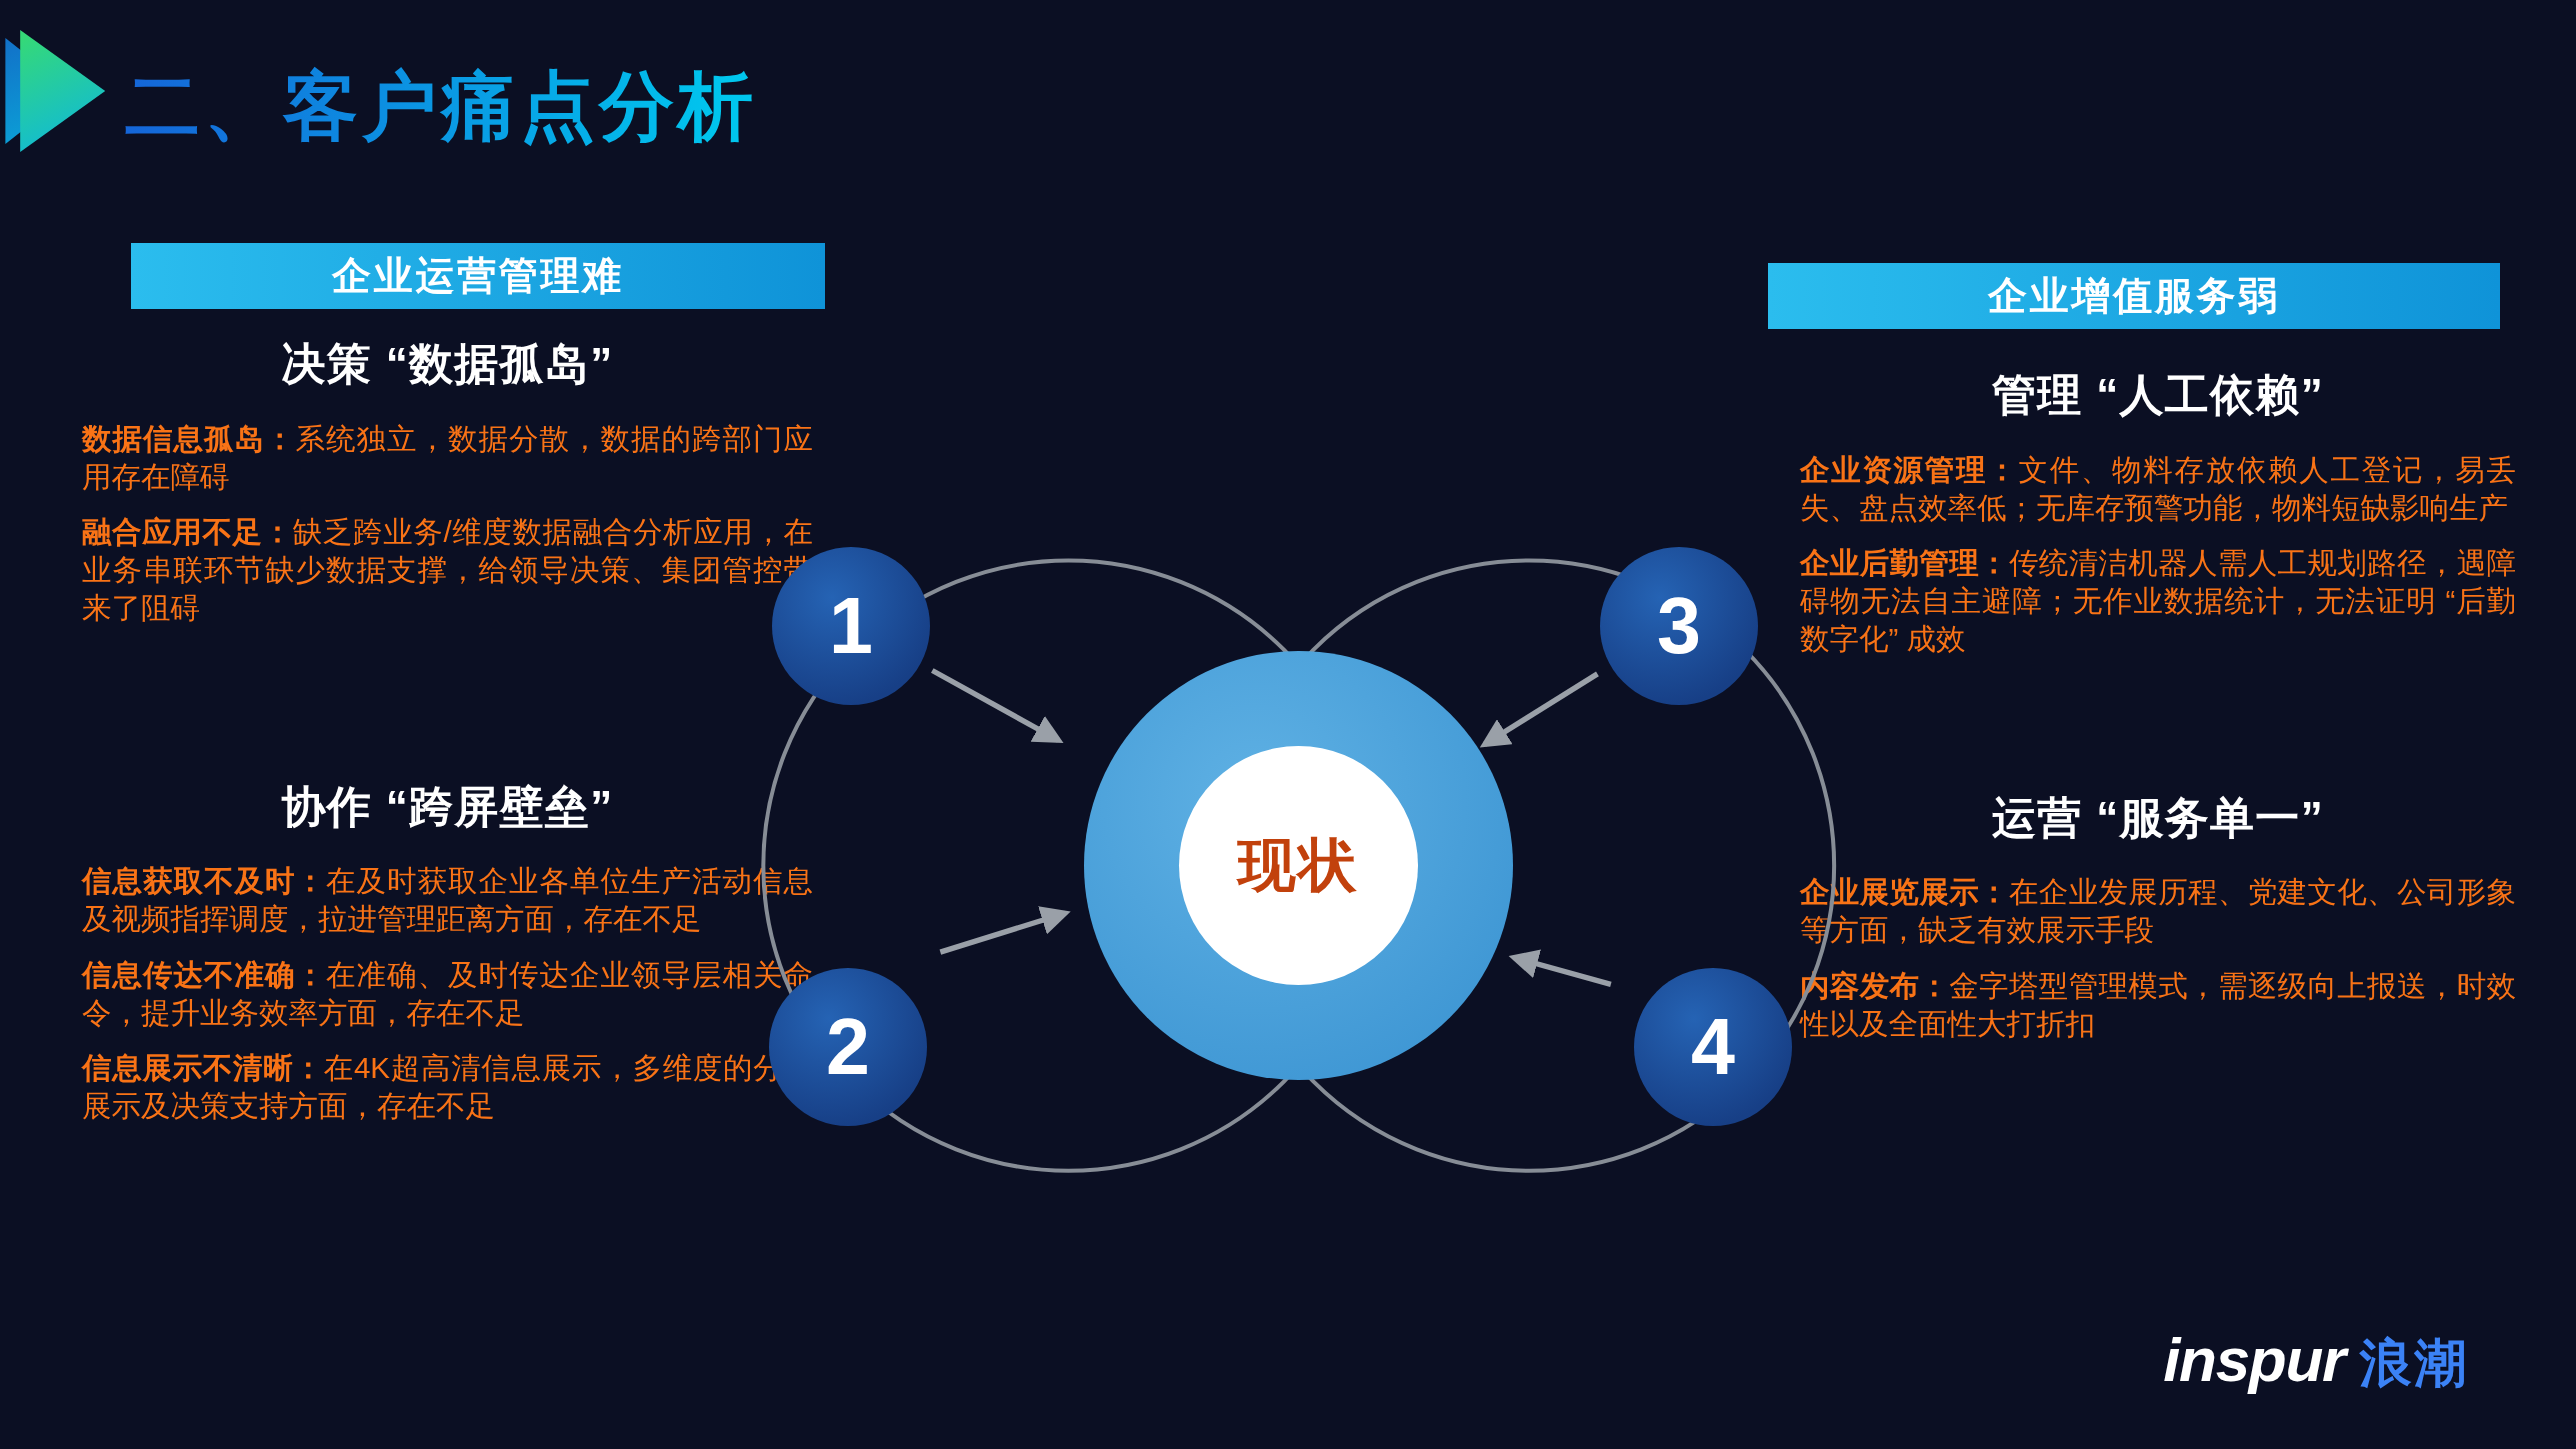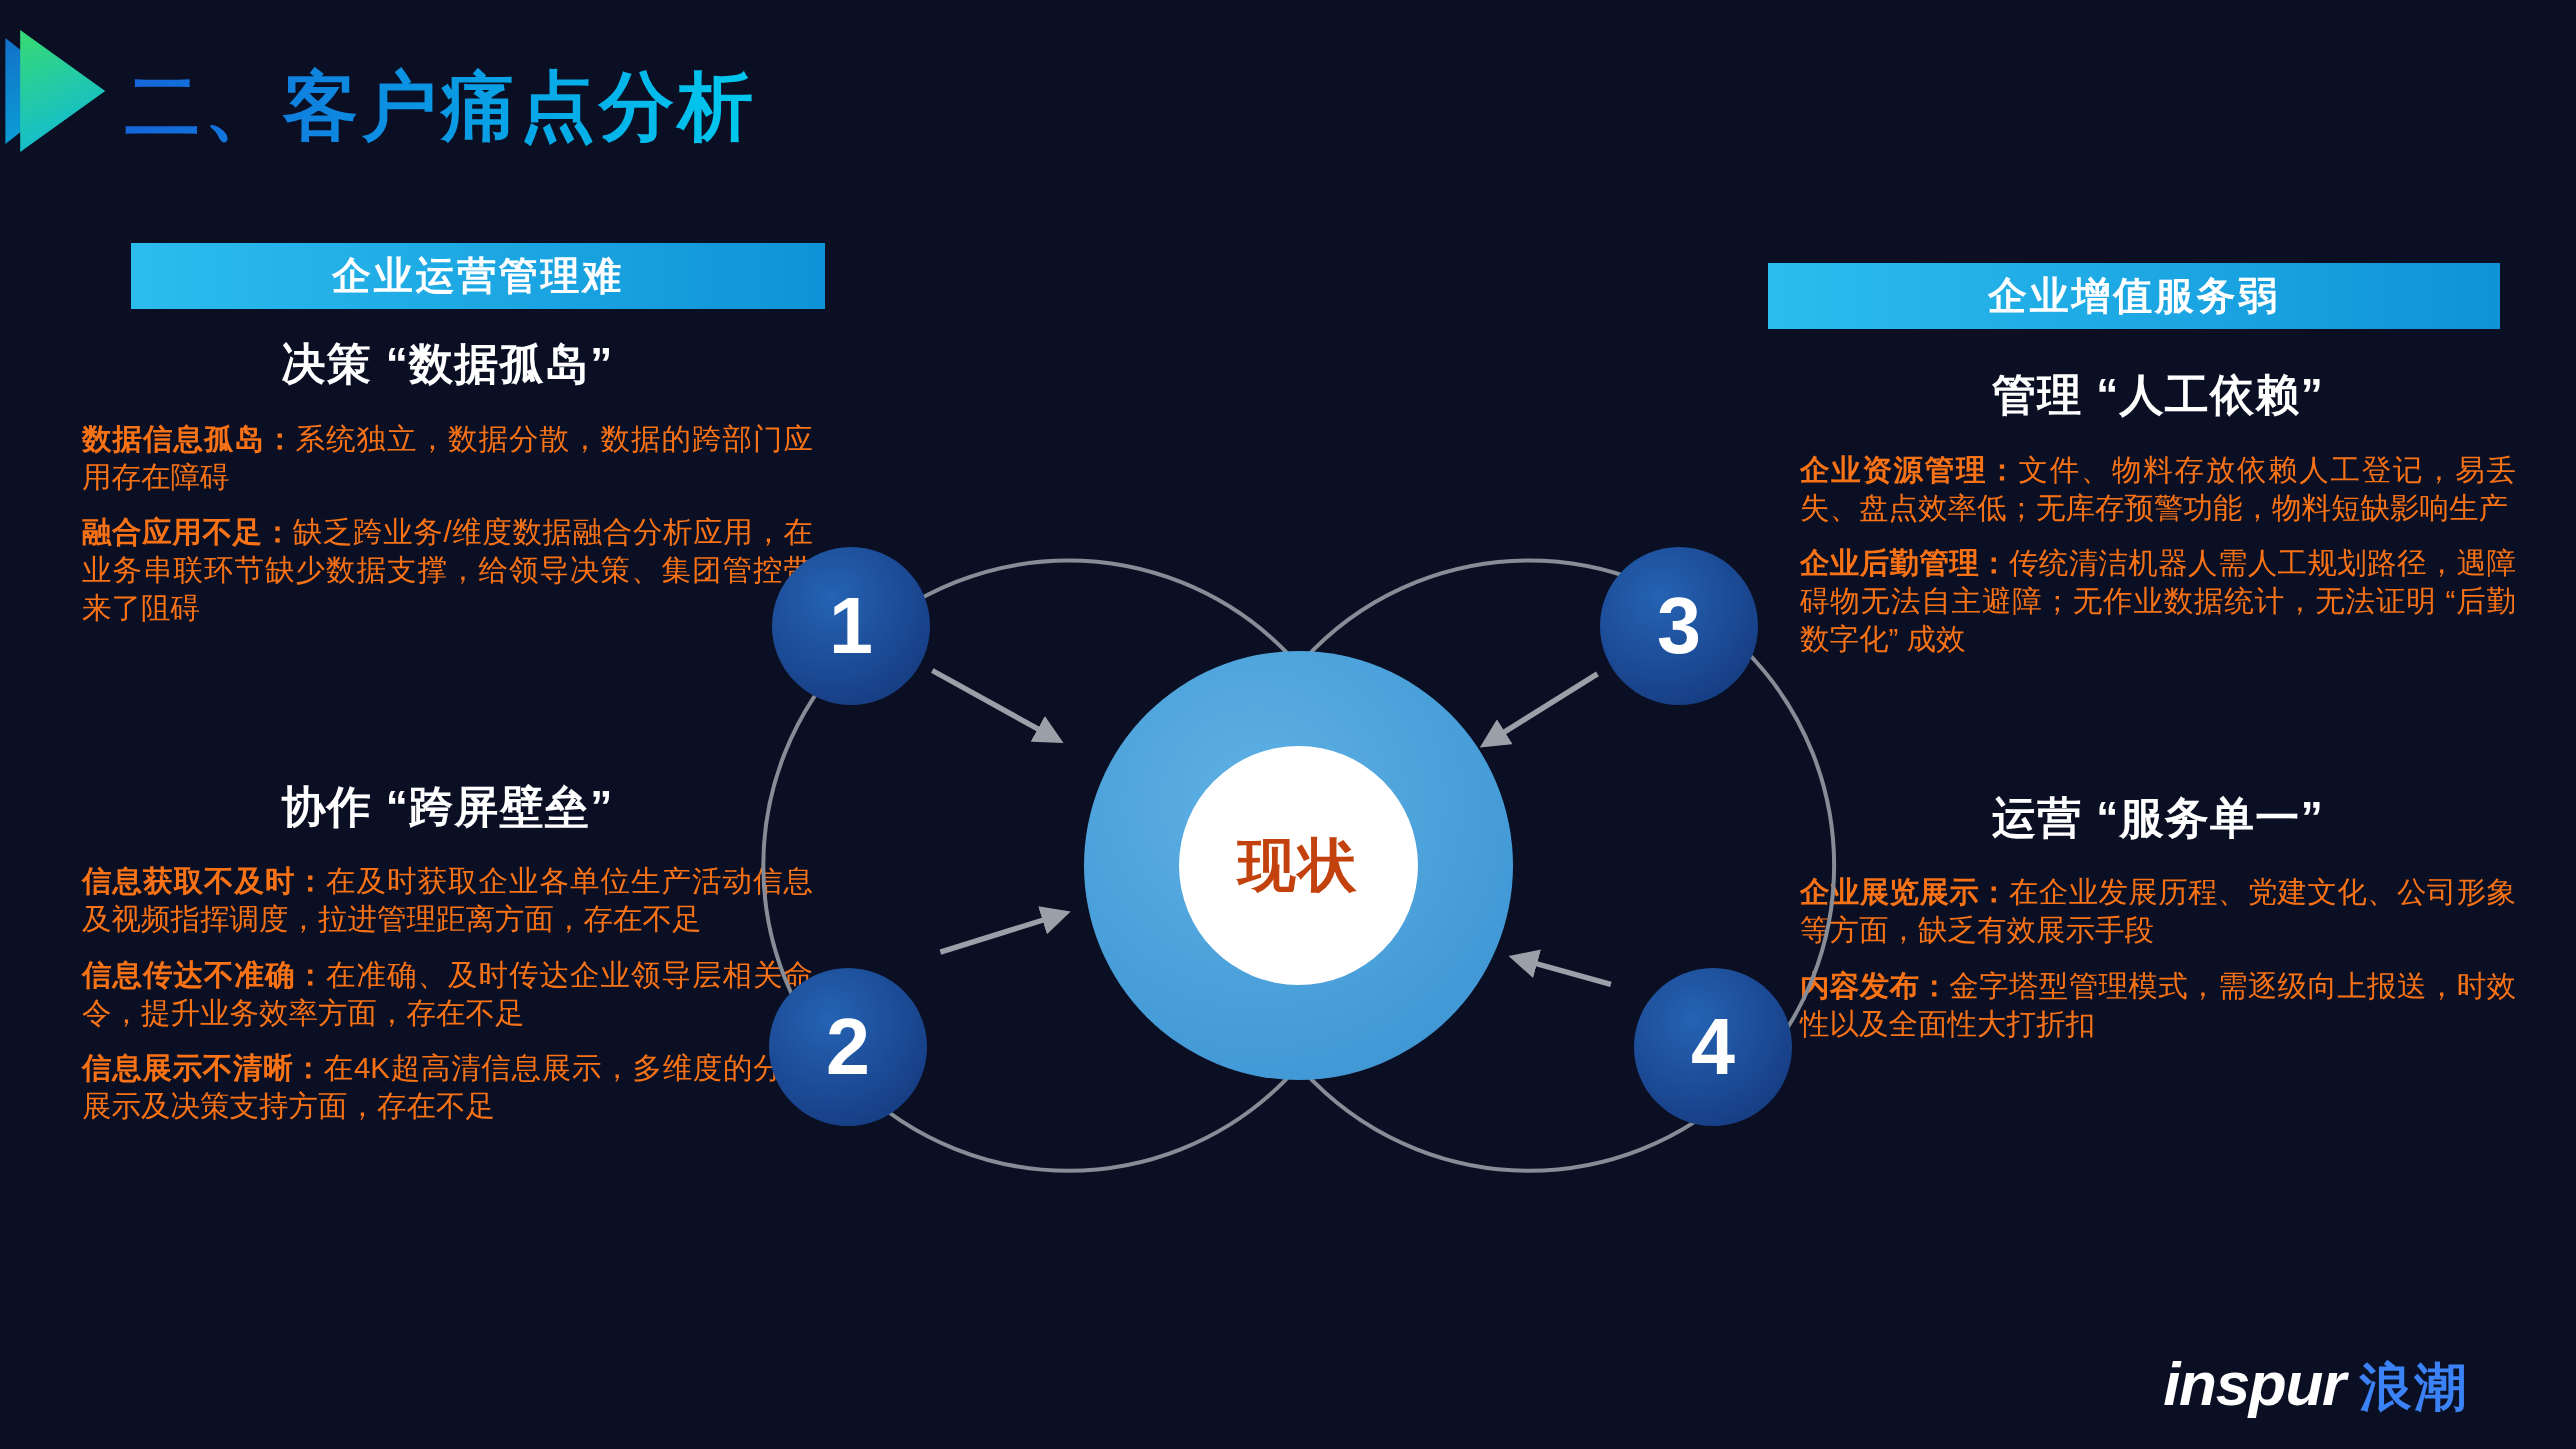--- a/index.html
+++ b/index.html
@@ -46,21 +46,21 @@
   .node-3 { left:1600px; top:547px; }
   .node-4 { left:1634px; top:968px; }
 
   .center-circle { position:absolute; left:1084px; top:651px; width:429px; height:429px; border-radius:50%;
     background:radial-gradient(circle at 40% 35%, #5fb1e4, #3f97d4 80%);
     display:flex; align-items:center; justify-content:center; }
   .core { width:239px; height:239px; border-radius:50%; background:#ffffff;
     display:flex; align-items:center; justify-content:center; }
   .core span { font-size:58px; font-weight:bold; color:#c2410c; letter-spacing:2.7px; }
 
-  .logo { position:absolute; right:107px; bottom:26px; display:flex; align-items:baseline; }
+  .logo { position:absolute; right:107px; bottom:50px; display:flex; align-items:baseline; }
   .logo-en { font-size:62px; font-weight:800; font-style:italic; color:#ffffff; letter-spacing:-1.3px; }
   .logo-cn { font-size:52px; font-weight:bold; color:#3b82f6; margin-left:14.8px; letter-spacing:2.7px; }
 </style>
 </head>
 <body>
 
 <div class="slide">
 
   <div class="deco">
     <div class="tri tri-back"></div>

